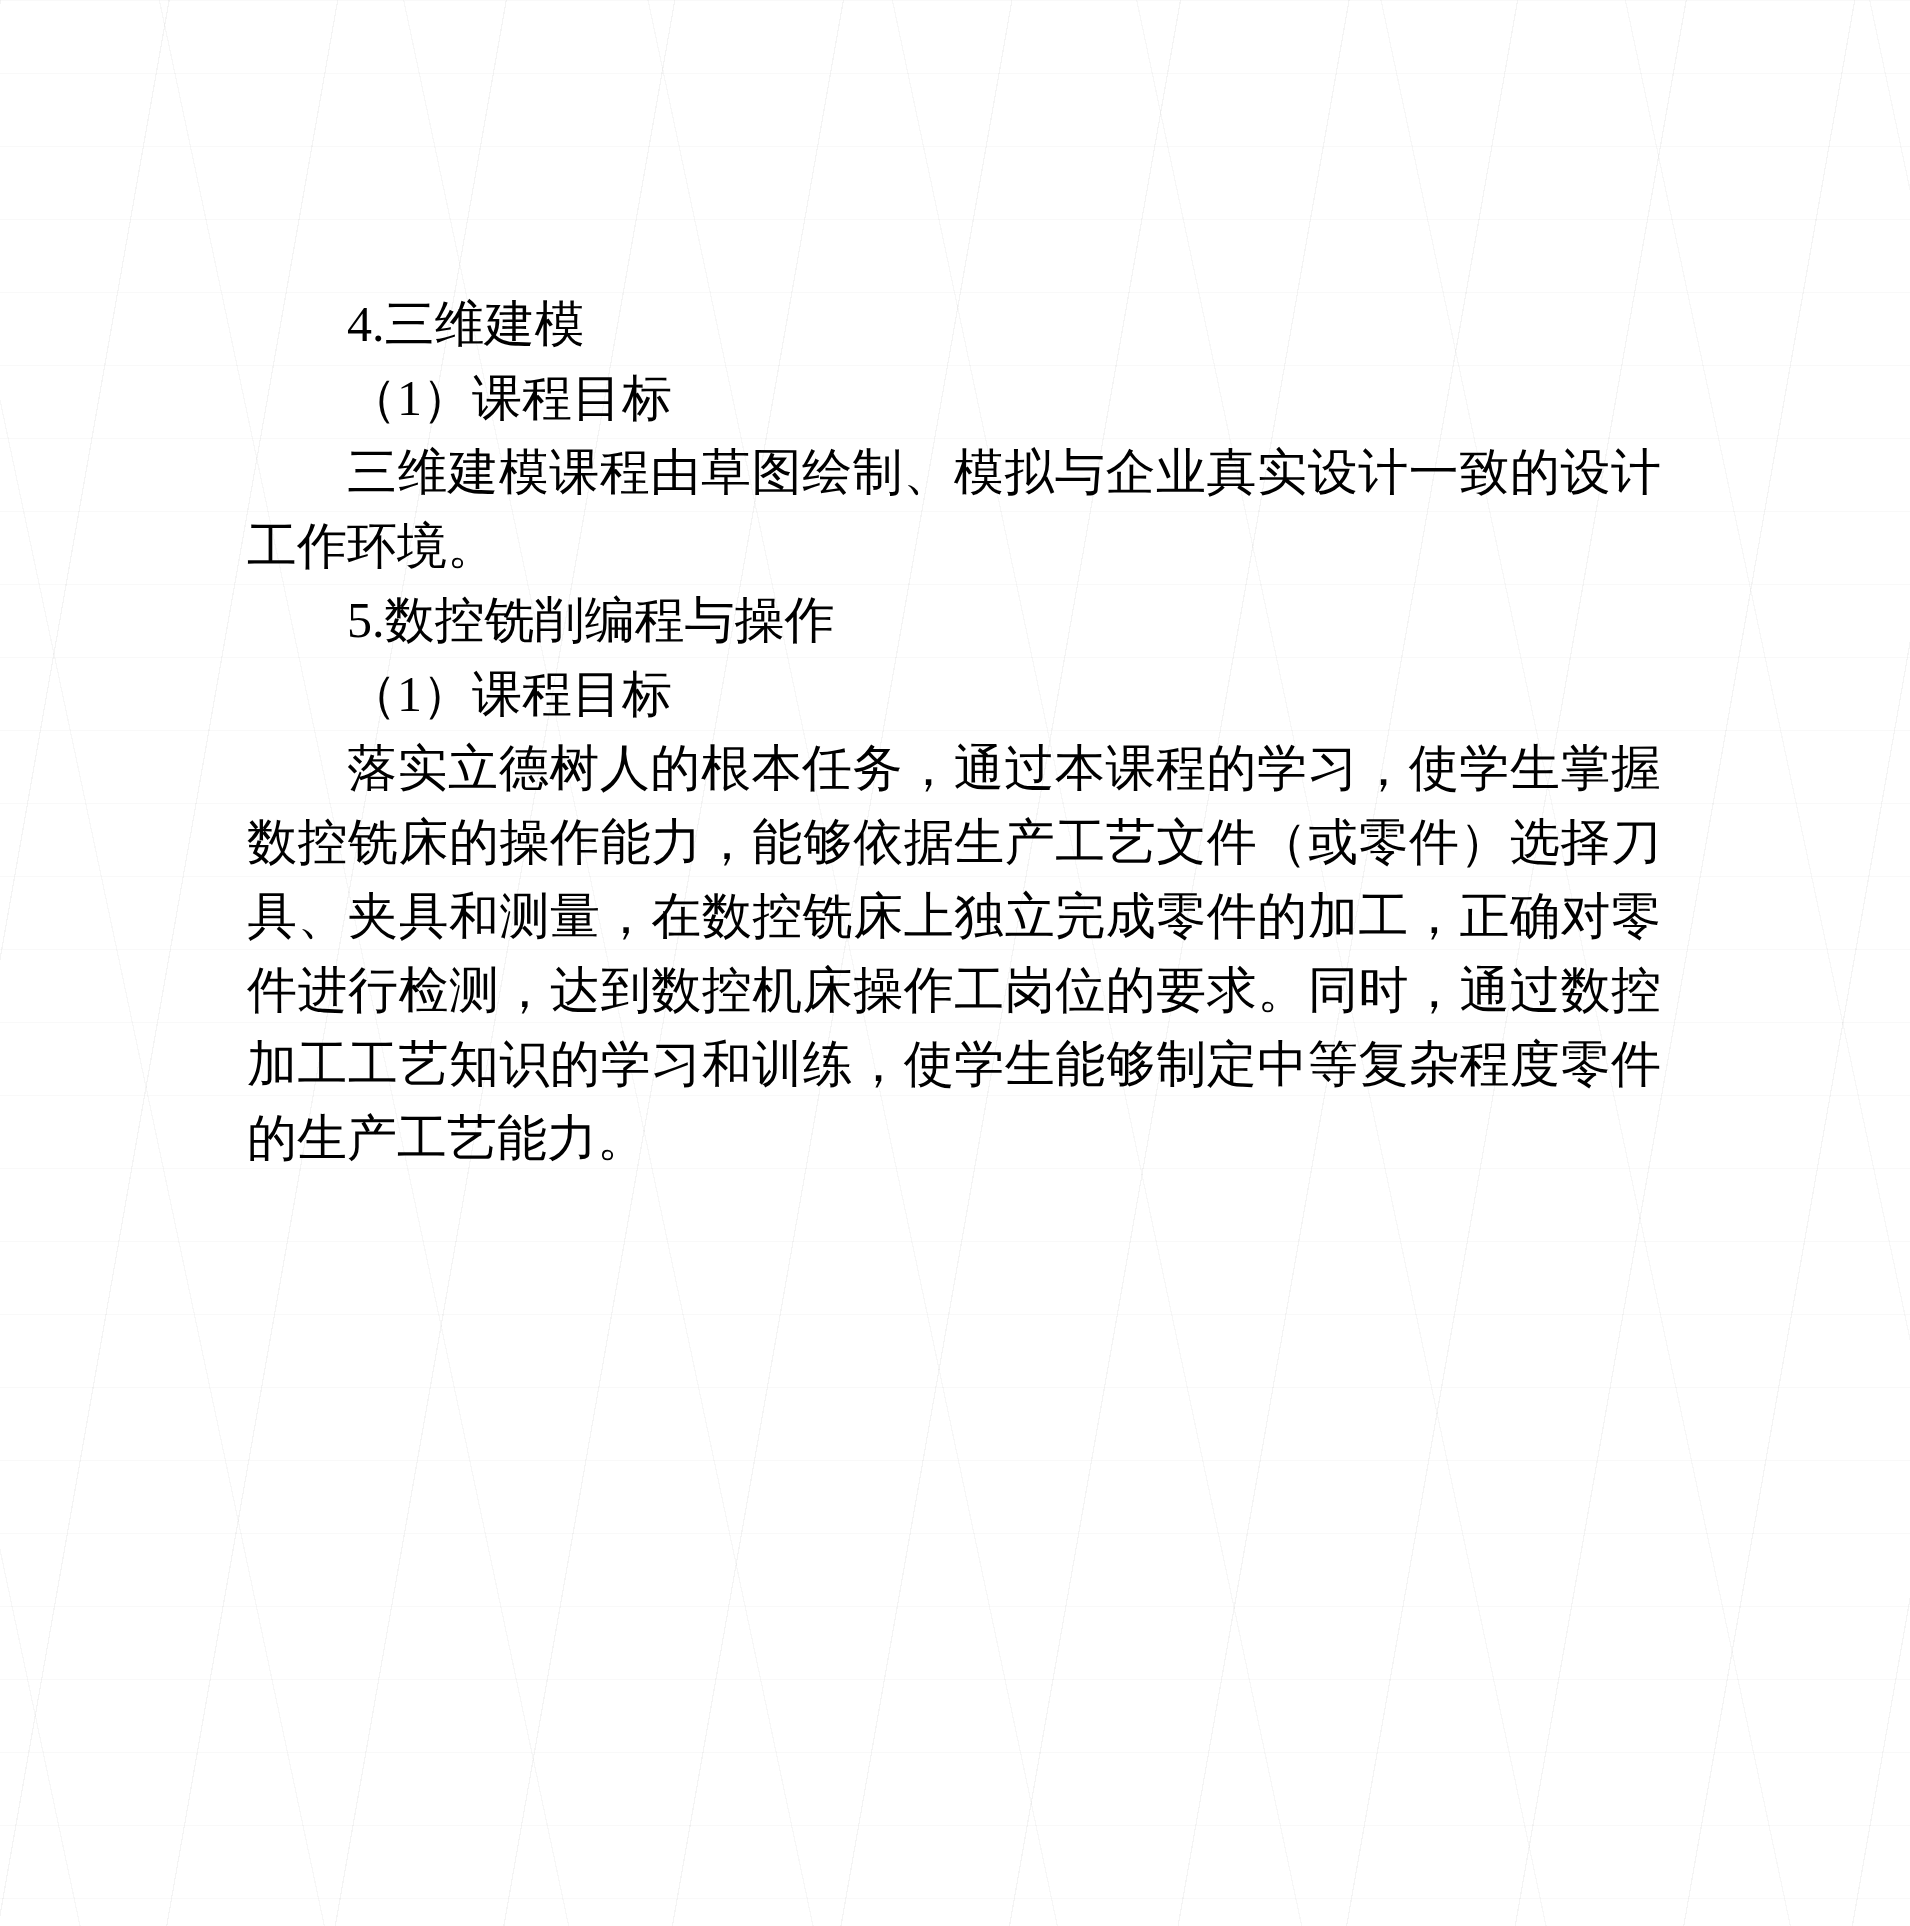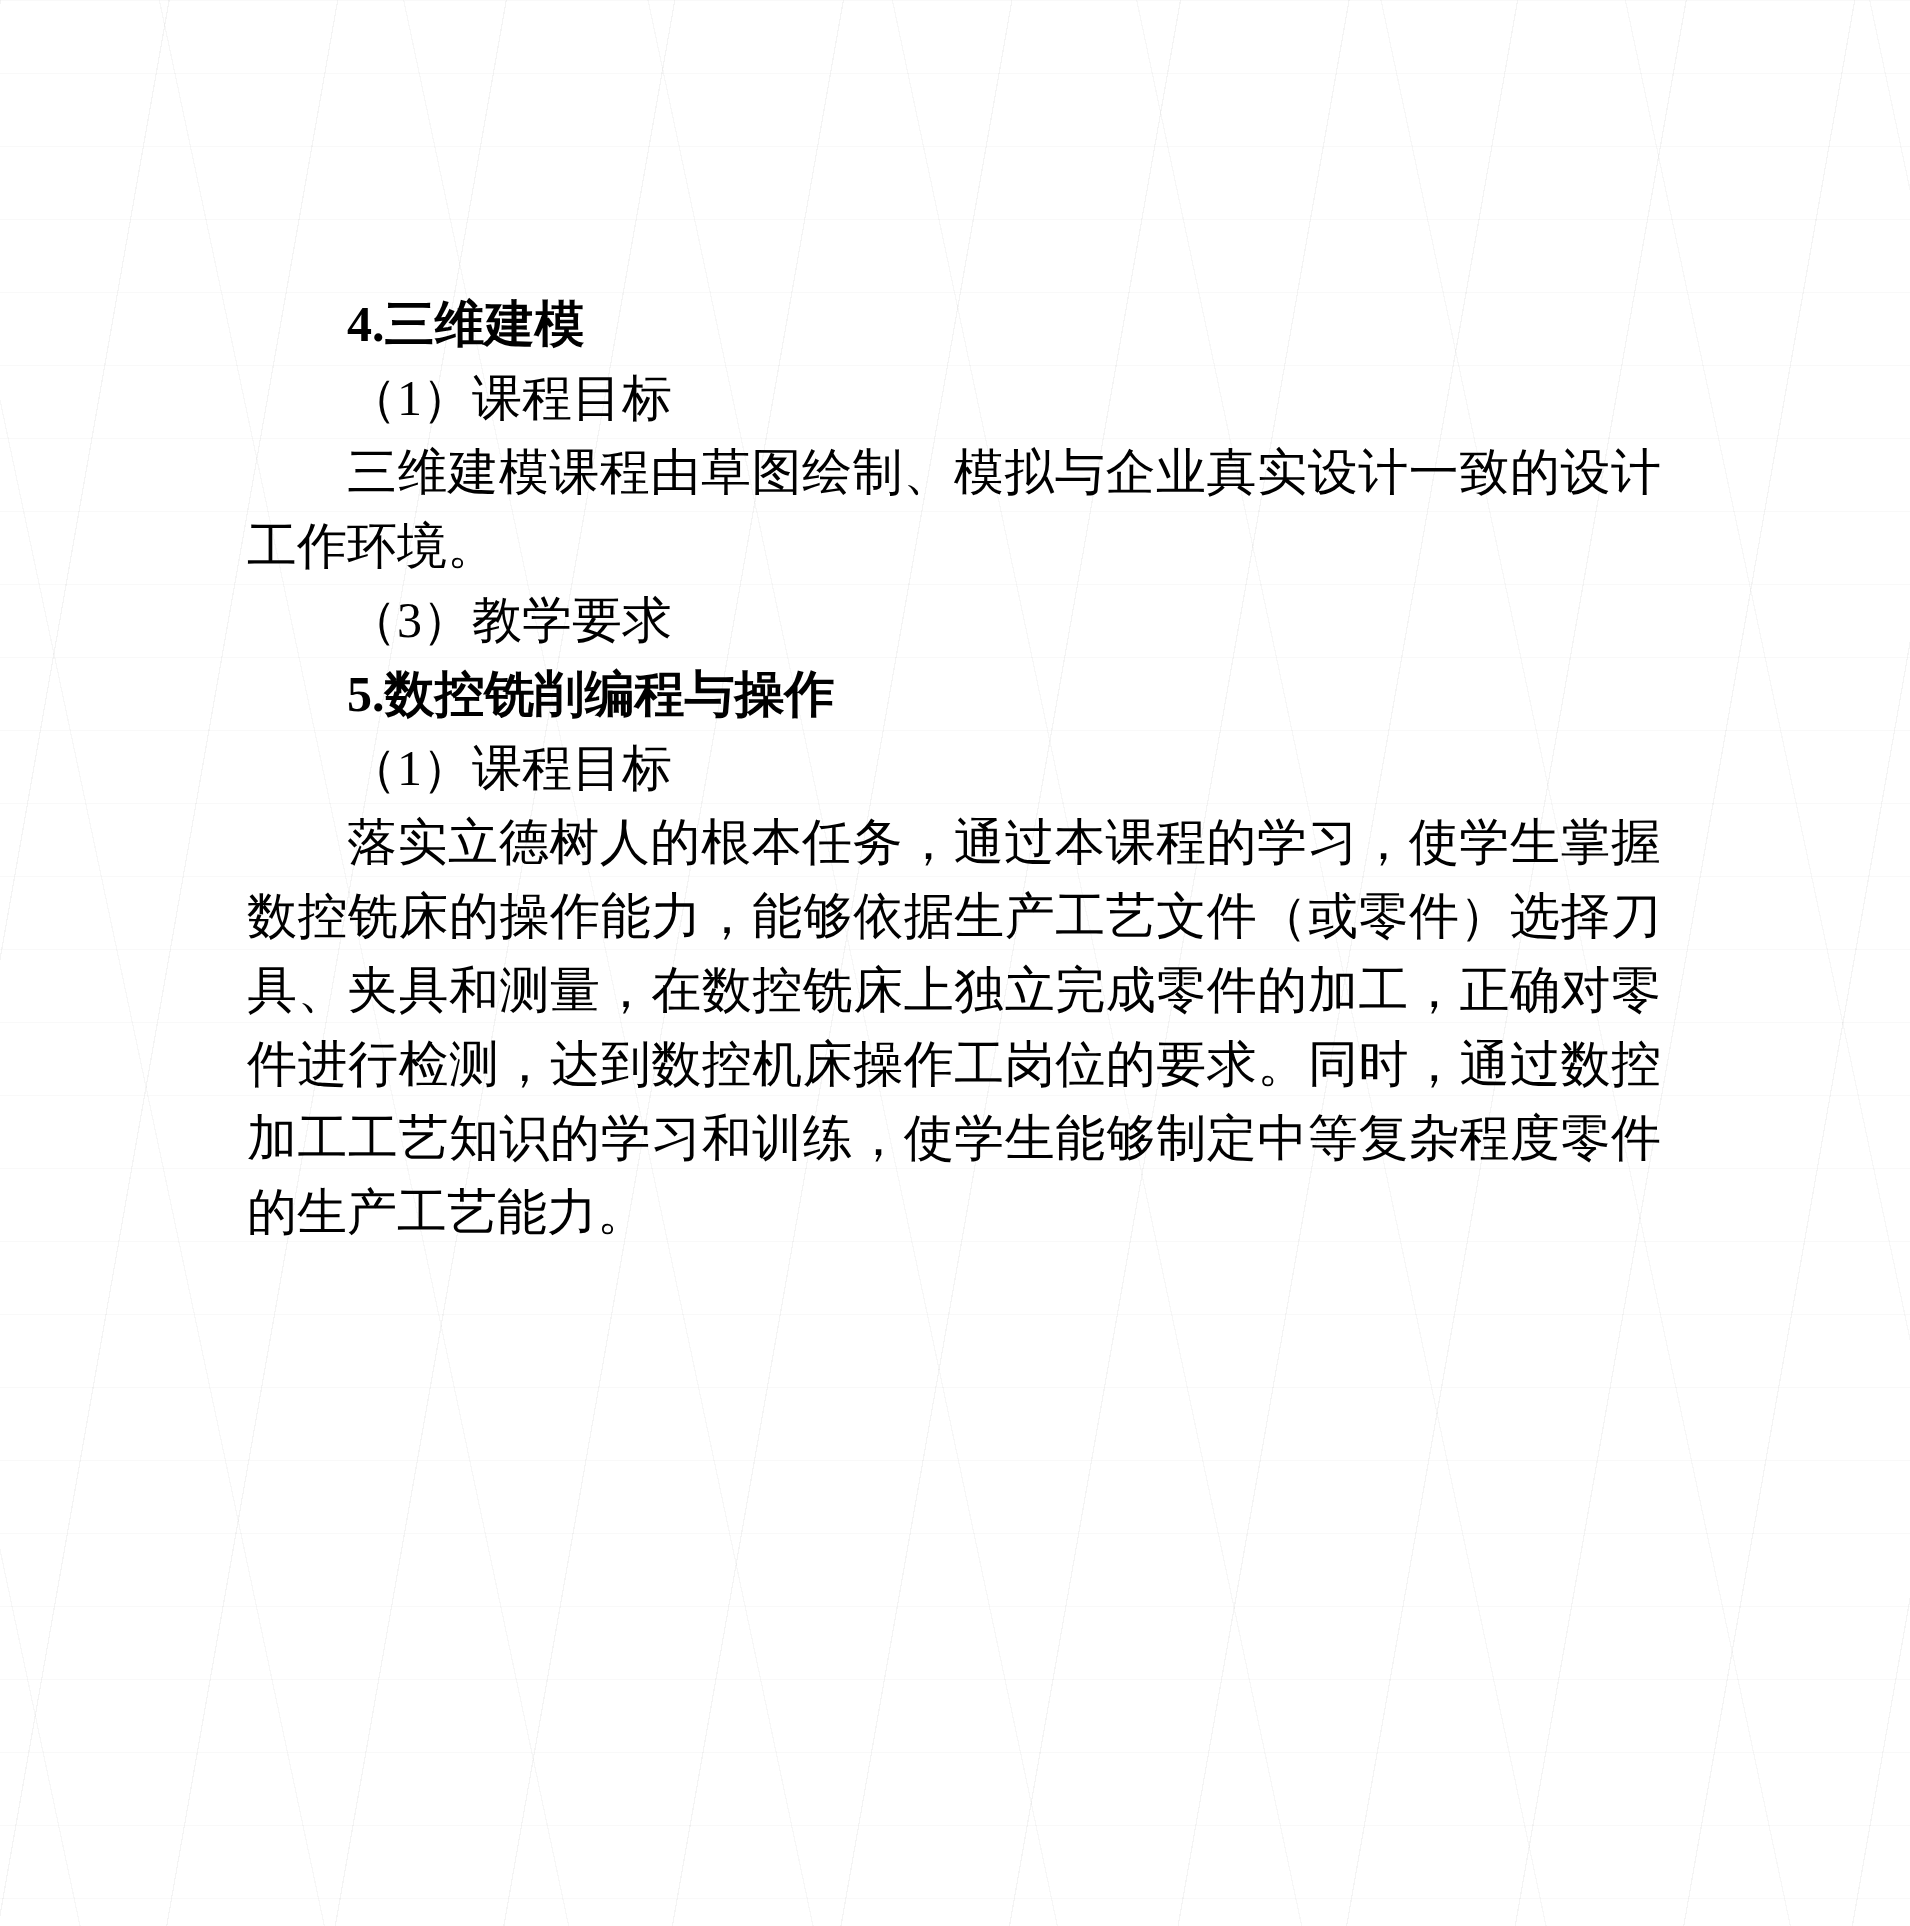--- a/index.html
+++ b/index.html
@@ -37,32 +37,31 @@
     text-align: justify;
     letter-spacing: 0;
   }
   .block {
     margin: 0;
     padding: 0;
     text-indent: 2em;
     word-break: normal;
   }
   .heading {
-    font-weight: bold;
+    font-weight: normal;
   }
 </style>
 </head>
 <body>
 
 <div class="page">
   <div class="content">
     <div class="block heading">4.三维建模</div>
     <div class="block">（1）课程目标</div>
     <div class="block">三维建模课程由草图绘制、模拟与企业真实设计一致的设计工作环境。</div>
-    <div class="block">（3）教学要求</div>
     <div class="block heading">5.数控铣削编程与操作</div>
     <div class="block">（1）课程目标</div>
     <div class="block">落实立德树人的根本任务，通过本课程的学习，使学生掌握数控铣床的操作能力，能够依据生产工艺文件（或零件）选择刀具、夹具和测量，在数控铣床上独立完成零件的加工，正确对零件进行检测，达到数控机床操作工岗位的要求。同时，通过数控加工工艺知识的学习和训练，使学生能够制定中等复杂程度零件的生产工艺能力。</div>
 
   </div>
 
 </div>
 
 
 </body></html>

